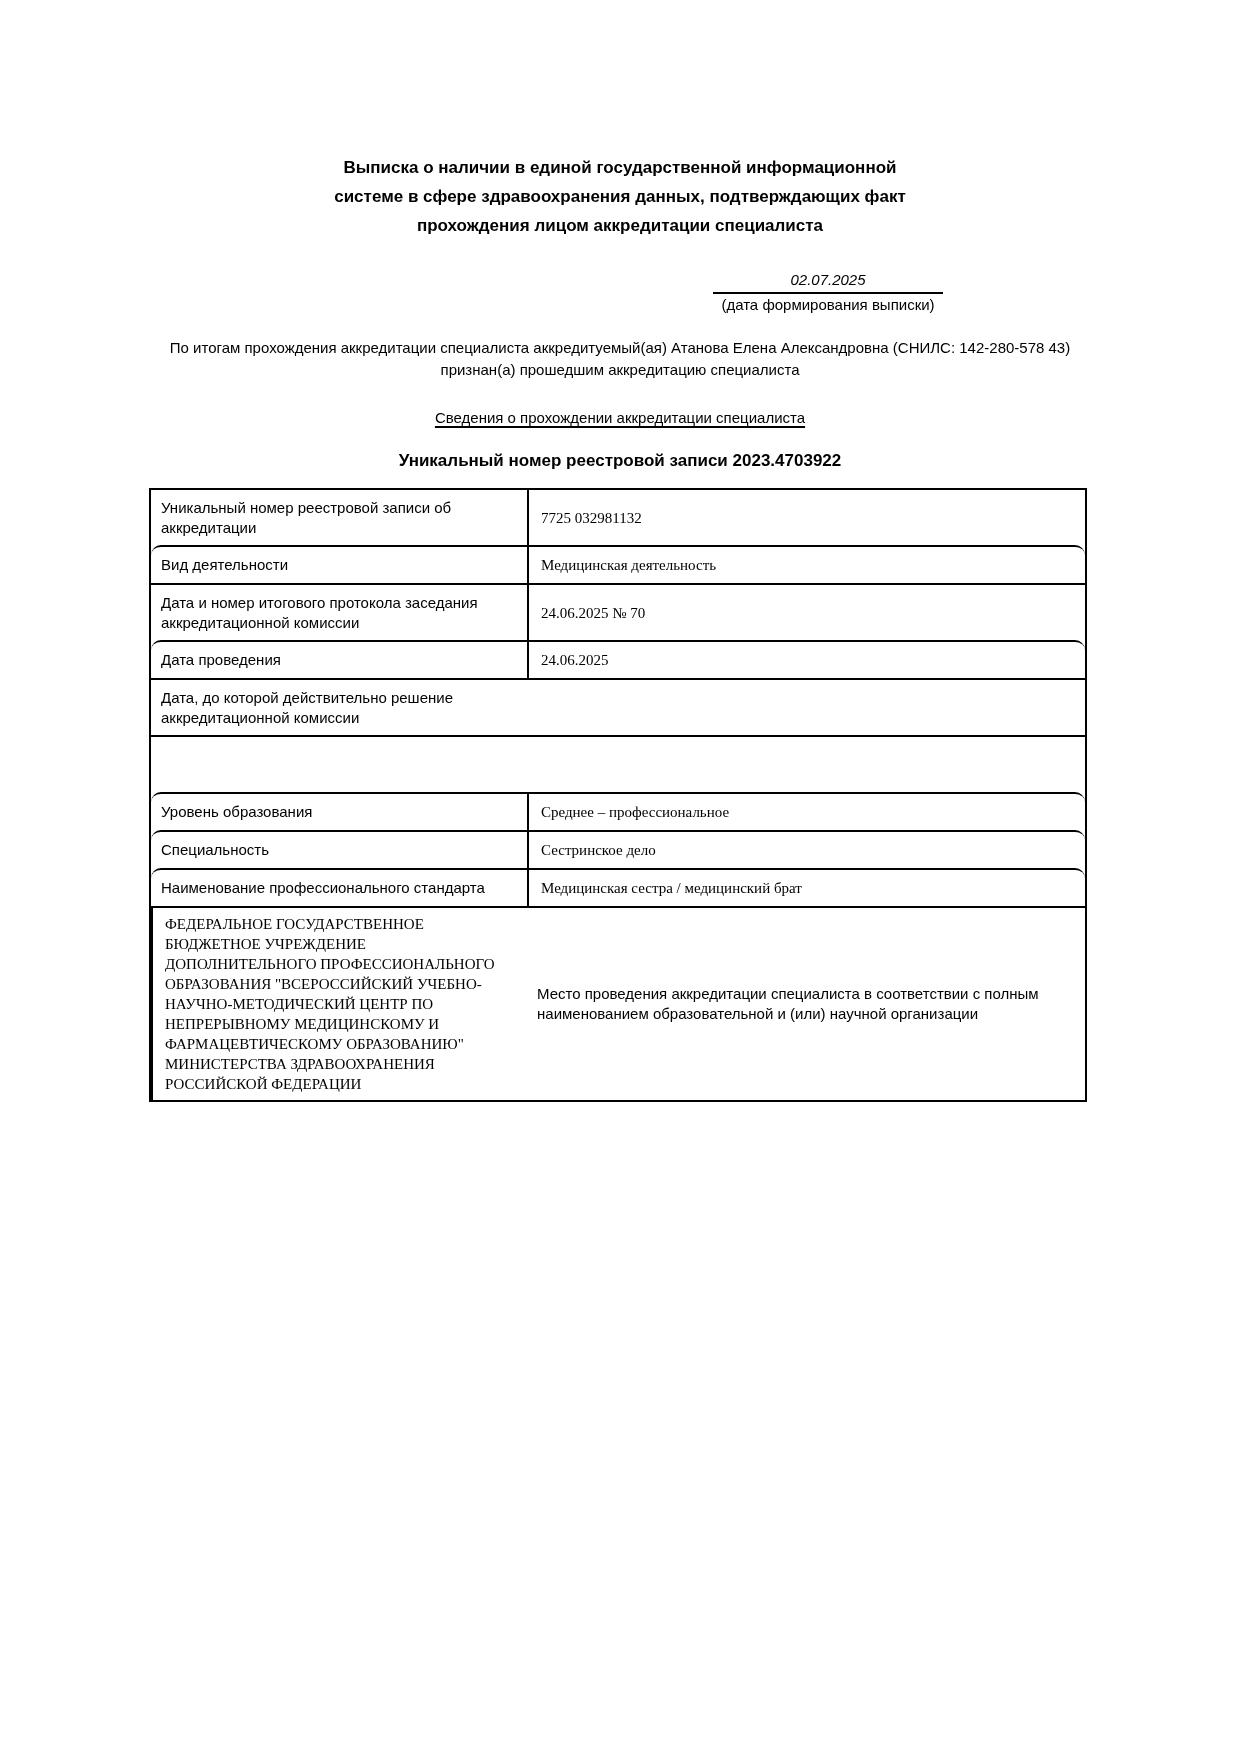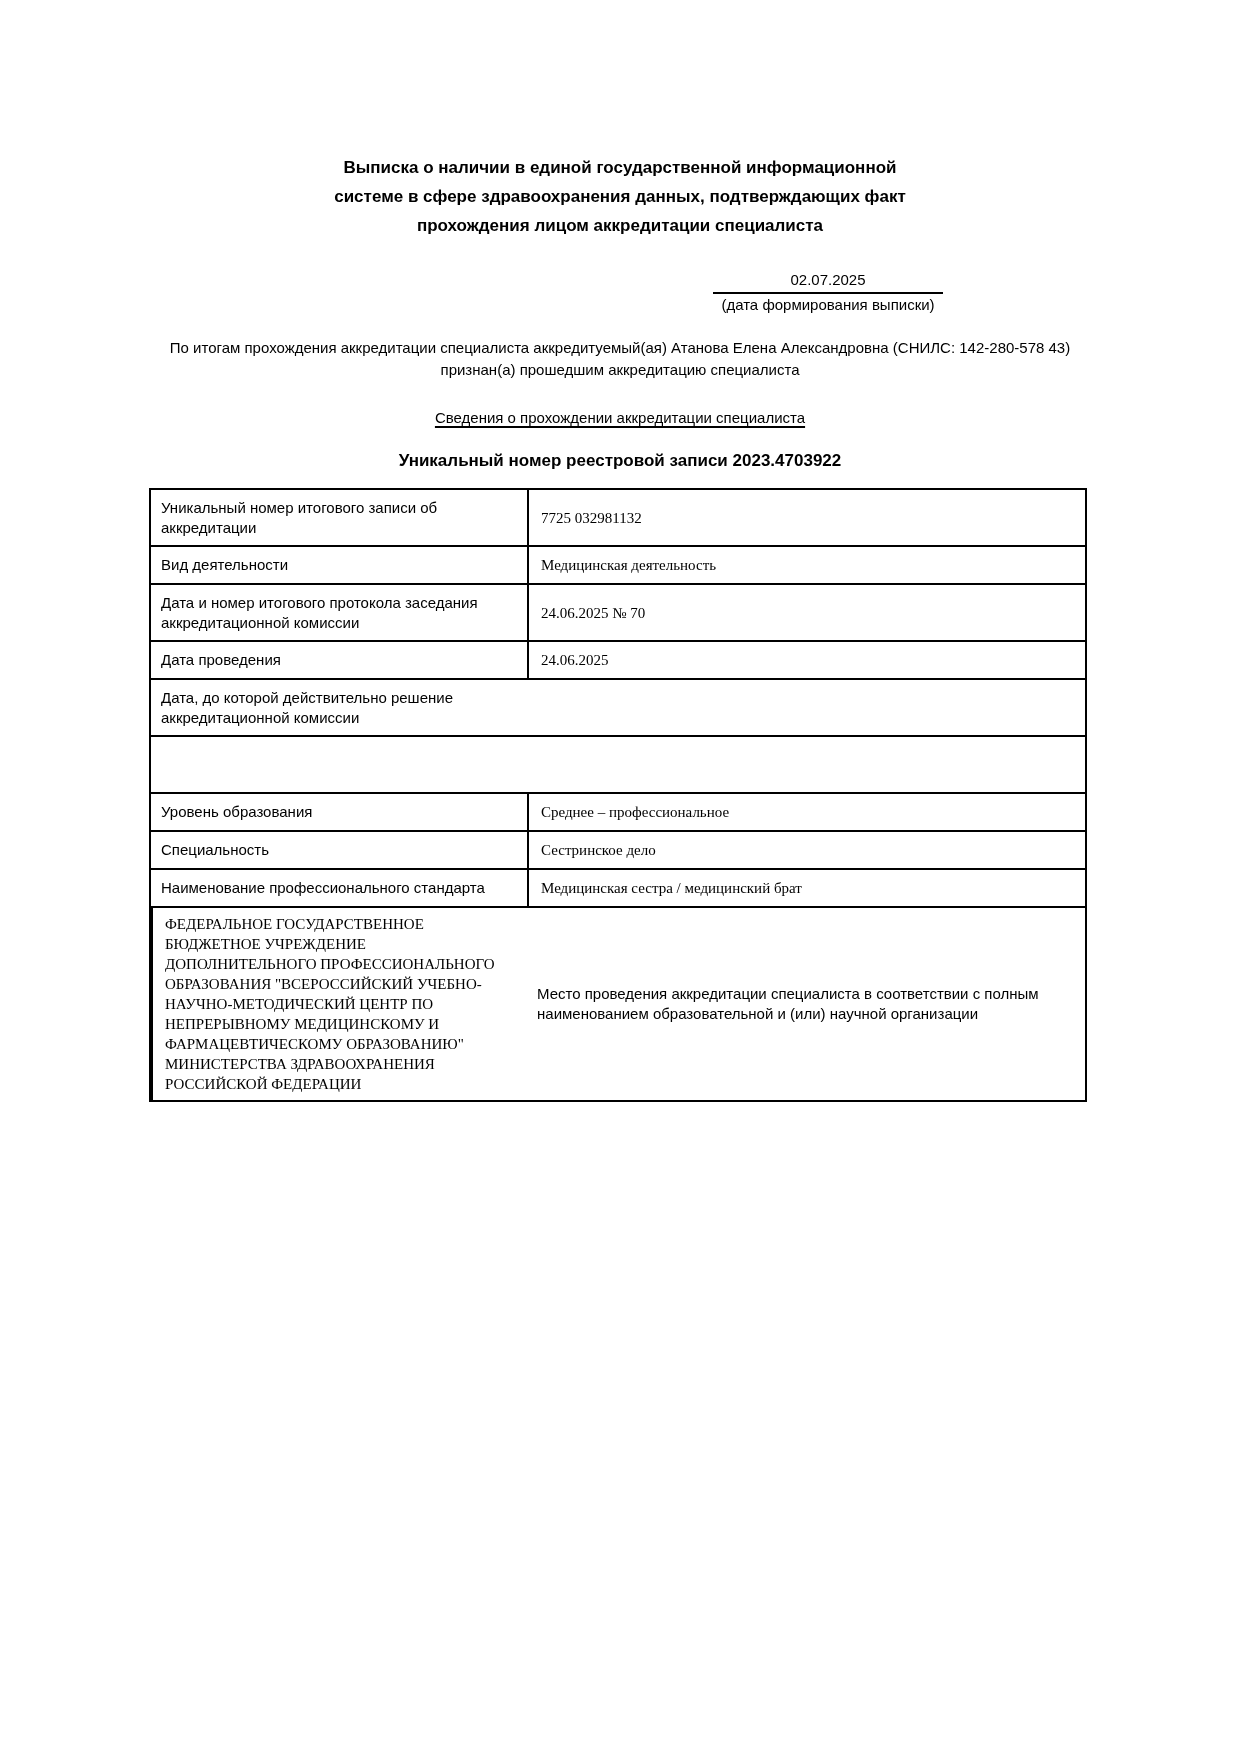--- a/index.html
+++ b/index.html
@@ -28,20 +28,21 @@
     left: 713px;
     width: 230px;
     text-align: center;
     font-size: 15px;
     line-height: 18px;
   }
   .date-value {
     display: block;
     padding-bottom: 3px;
     border-bottom: 2px solid #000000;
+    font-style: italic;
   }
   .date-caption {
     display: block;
     margin-top: 2px;
   }
   .intro {
     position: absolute;
     top: 337px;
     left: 150px;
     width: 940px;
@@ -78,21 +79,21 @@
     box-sizing: border-box;
     font-size: 15px;
     line-height: 20px;
   }
   .t-row {
     display: grid;
     grid-template-columns: 376px 1fr;
     border-top: 2px solid #000000;
   }
   .t-row:first-child { border-top: none; }
-  .t-row.h1 { min-height: 36px; }
+  .t-row.h1 { min-height: 36px; border-radius: 10px; }
   .t-row.h2 { min-height: 55px; }
   .t-row.h6 { min-height: 114px; }
   .t-cell {
     display: flex;
     align-items: center;
     padding: 6px 10px;
     box-sizing: border-box;
   }
   .t-cell.value {
     border-left: 2px solid #000000;
@@ -118,21 +119,21 @@
   </div>
 
   <div class="intro">По итогам прохождения аккредитации специалиста аккредитуемый(ая) Атанова Елена Александровна (СНИЛС: 142-280-578 43) признан(а) прошедшим аккредитацию специалиста</div>
 
   <div class="section-heading">Сведения о прохождении аккредитации специалиста</div>
 
   <div class="registry-heading">Уникальный номер реестровой записи 2023.4703922</div>
 
   <div class="acc-table">
     <div class="t-row h2">
-      <div class="t-cell label">Уникальный номер итогового записи об аккредитации</div>
+      <div class="t-cell label">Уникальный номер реестровой записи об аккредитации</div>
       <div class="t-cell value">7725 032981132</div>
     </div>
     <div class="t-row h1">
       <div class="t-cell label">Вид деятельности</div>
       <div class="t-cell value">Медицинская деятельность</div>
     </div>
     <div class="t-row h2">
       <div class="t-cell label">Дата и номер итогового протокола заседания аккредитационной комиссии</div>
       <div class="t-cell value">24.06.2025 № 70</div>
     </div>

